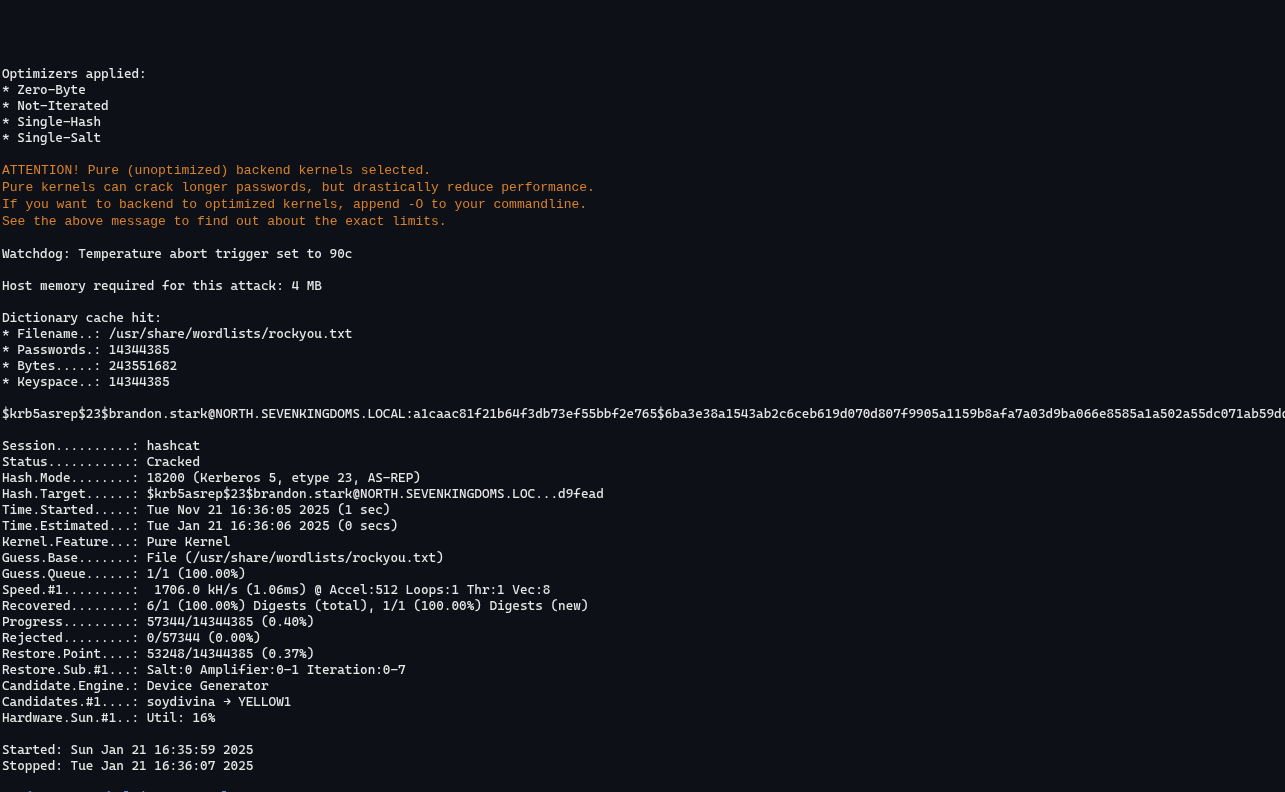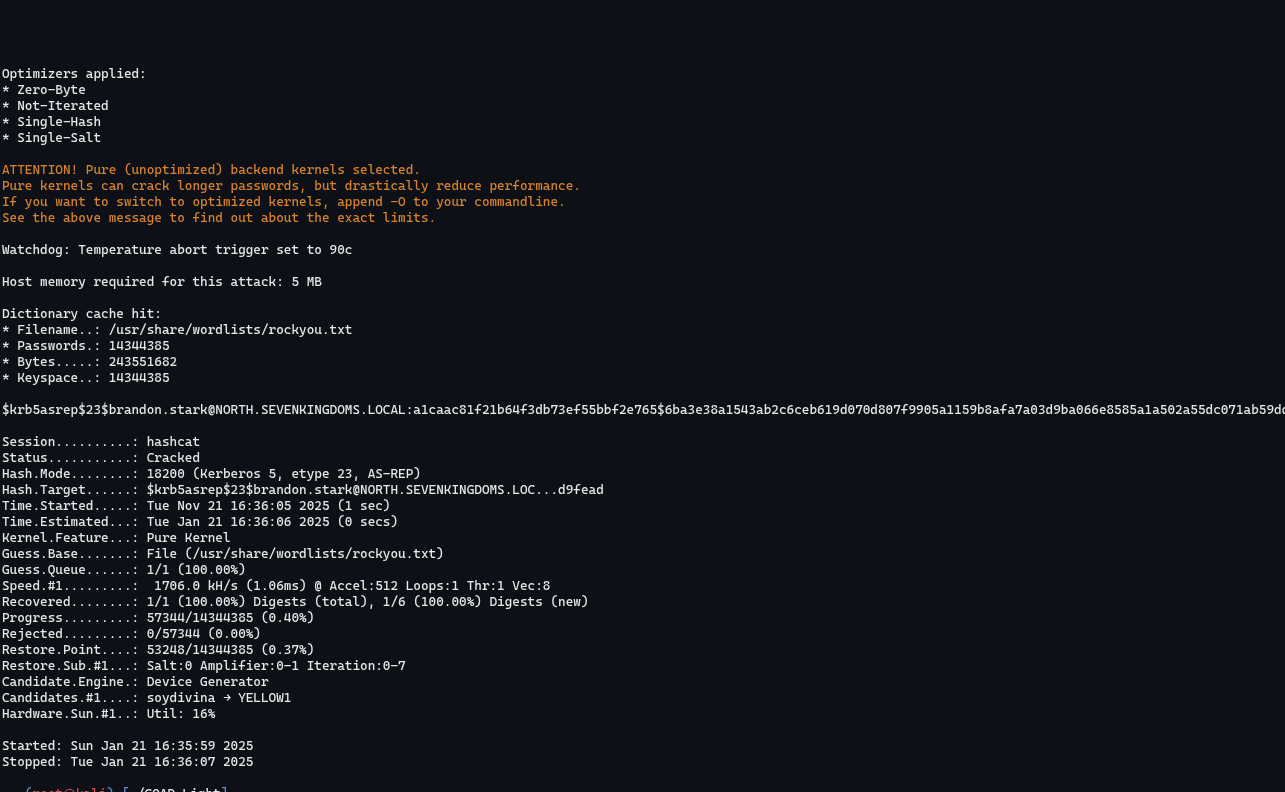--- a/index.html
+++ b/index.html
@@ -14,20 +14,21 @@
       font-size: 13px;
       line-height: 16px;
       padding: 2px;
       white-space: pre;
       overflow-x: auto;
       width: 1285px;
       height: 792px;
     }
     .warn {
       color: #d9822b;
+      font-family: Liberation Mono, monospace;
     }
     .prompt-line {
       white-space: pre;
     }
     .blue {
       color: #5f8dd3;
     }
     .red {
       color: #d64f4f;
     }
@@ -44,46 +45,46 @@
 
 
 <div><span>Optimizers applied:</span>
 <span>* Zero-Byte</span>
 <span>* Not-Iterated</span>
 <span>* Single-Hash</span>
 <span>* Single-Salt</span>
 
 <span class="warn">ATTENTION! Pure (unoptimized) backend kernels selected.</span>
 <span class="warn">Pure kernels can crack longer passwords, but drastically reduce performance.</span>
-<span class="warn">If you want to switch to optimized kernels, append -O to your commandline.</span>
+<span class="warn">If you want to backend to optimized kernels, append -O to your commandline.</span>
 <span class="warn">See the above message to find out about the exact limits.</span>
 
 <span>Watchdog: Temperature abort trigger set to 90c</span>
 
-<span>Host memory required for this attack: 5 MB</span>
+<span>Host memory required for this attack: 4 MB</span>
 
 <span>Dictionary cache hit:</span>
 <span>* Filename..: /usr/share/wordlists/rockyou.txt</span>
 <span>* Passwords.: 14344385</span>
 <span>* Bytes.....: 243551682</span>
 <span>* Keyspace..: 14344385</span>
 
 <span>$krb5asrep$23$brandon.stark@NORTH.SEVENKINGDOMS.LOCAL:a1caac81f21b64f3db73ef55bbf2e765$6ba3e38a1543ab2c6ceb619d070d807f9905a1159b8afa7a03d9ba066e8585a1a502a55dc071ab59dd238d067a11e50ea5afe92296b850464d719afaa52591bf7522e056dd3f2ed4cf2b73ca6586e64e492499813b96e64a974a6349c64b3c2f2c9aa551255772b6fabab2d8f691f54513fd3e0dab1c2976ed3d12c8550f9877d16263de9d6aa6c730b1b2ae8c48c1598e707561c53dc188b911a4b355f6550cd477de31a68cff6f853c7eec3c3769cb9ceca8afe27a719dd9fead:iseedeadpeople</span>
 
 <span>Session..........: hashcat</span>
 <span>Status...........: Cracked</span>
 <span>Hash.Mode........: 18200 (Kerberos 5, etype 23, AS-REP)</span>
 <span>Hash.Target......: $krb5asrep$23$brandon.stark@NORTH.SEVENKINGDOMS.LOC...d9fead</span>
 <span>Time.Started.....: Tue Nov 21 16:36:05 2025 (1 sec)</span>
 <span>Time.Estimated...: Tue Jan 21 16:36:06 2025 (0 secs)</span>
 <span>Kernel.Feature...: Pure Kernel</span>
 <span>Guess.Base.......: File (/usr/share/wordlists/rockyou.txt)</span>
 <span>Guess.Queue......: 1/1 (100.00%)</span>
 <span>Speed.#1.........:  1706.0 kH/s (1.06ms) @ Accel:512 Loops:1 Thr:1 Vec:8</span>
-<span>Recovered........: 1/1 (100.00%) Digests (total), 1/6 (100.00%) Digests (new)</span>
+<span>Recovered........: 6/1 (100.00%) Digests (total), 1/1 (100.00%) Digests (new)</span>
 <span>Progress.........: 57344/14344385 (0.40%)</span>
 <span>Rejected.........: 0/57344 (0.00%)</span>
 <span>Restore.Point....: 53248/14344385 (0.37%)</span>
 <span>Restore.Sub.#1...: Salt:0 Amplifier:0-1 Iteration:0-7</span>
 <span>Candidate.Engine.: Device Generator</span>
 <span>Candidates.#1....: soydivina → YELLOW1</span>
 <span>Hardware.Sun.#1..: Util: 16%</span>
 
 <span>Started: Sun Jan 21 16:35:59 2025</span>
 <span>Stopped: Tue Jan 21 16:36:07 2025</span>

